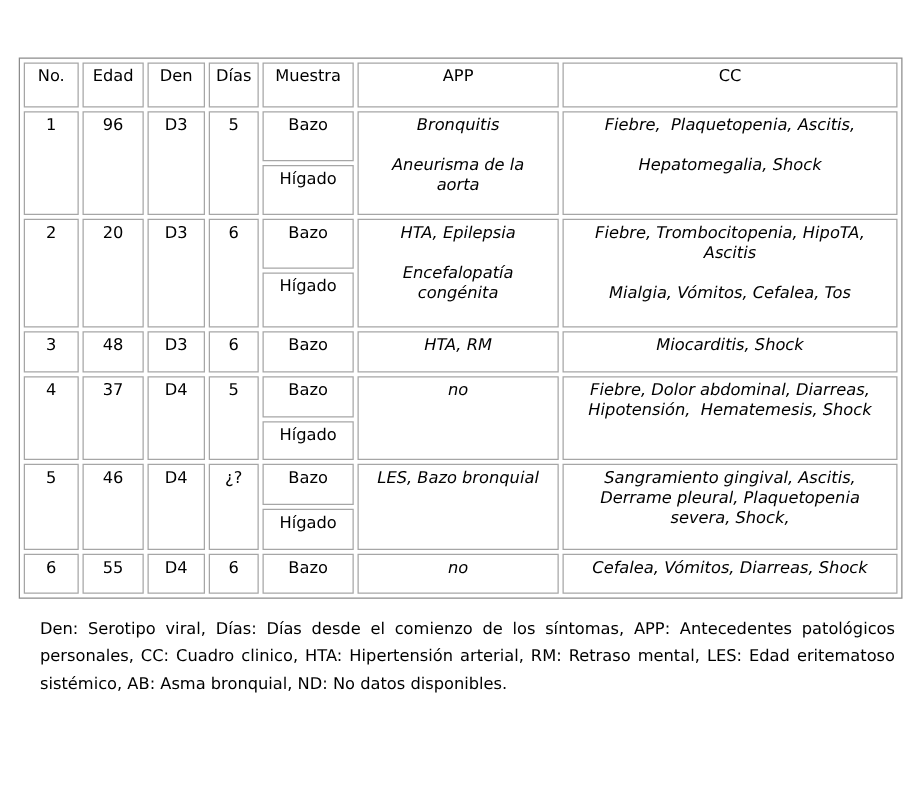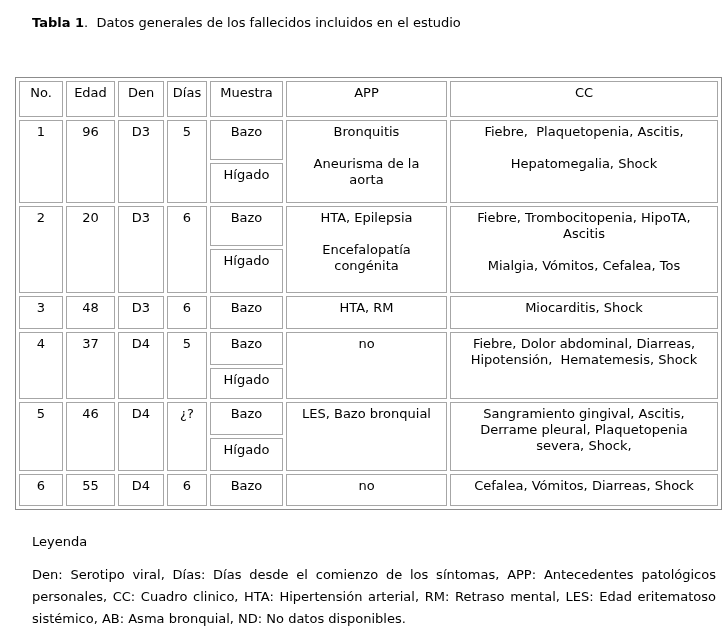--- a/index.html
+++ b/index.html
@@ -35,40 +35,39 @@
     border: 1px solid #a6a6a6;
     vertical-align: top;
     text-align: center;
     padding: 3px 2px;
     font-weight: normal;
     box-sizing: border-box;
     line-height: 16px;
     overflow: hidden;
   }
   table.data th { height: 36px; }
-  .pre { white-space: pre-wrap; }
+  .pre { white-space: pre-wrap; font-style: italic; }
   .h44 { height: 44px; }
   .h40 { height: 40px; }
   .h33 { height: 33px; }
   .h32 { height: 32px; }
   .h31 { height: 31px; }
 
   .legend-heading { margin: 24px 12px 0 32px; line-height: 16px; }
   .legend-text {
     margin: 14px 12px 0 32px;
     text-align: justify;
     line-height: 22px;
   }
 </style>
 </head>
 <body>
 
 <div class="page">
 
-  <div class="title"><span class="bold">Tabla 1</span><span>.  Datos generales de los fallecidos incluidos en el estudio</span></div>
 
   <table class="data">
     <colgroup>
       <col style="width:44px">
         <col style="width:49px">
         <col style="width:46px">
         <col style="width:40px">
         <col style="width:73px">
         <col style="width:161px">
         <col style="width:268px">
@@ -165,16 +164,15 @@
         <td>55</td>
         <td>D4</td>
         <td>6</td>
         <td>Bazo</td>
         <td class="pre">no</td>
         <td class="pre">Cefalea, Vómitos, Diarreas, Shock</td>
       </tr>
     </tbody>
   </table>
 
-  <div class="legend-heading">Leyenda</div>
   <div class="legend-text">Den: Serotipo viral, Días: Días desde el comienzo de los síntomas, APP: Antecedentes patológicos personales, CC: Cuadro clinico, HTA: Hipertensión arterial, RM: Retraso mental, LES: Edad eritematoso sistémico, AB: Asma bronquial, ND: No datos disponibles.</div>
 
 </div>
 
 </body></html>

